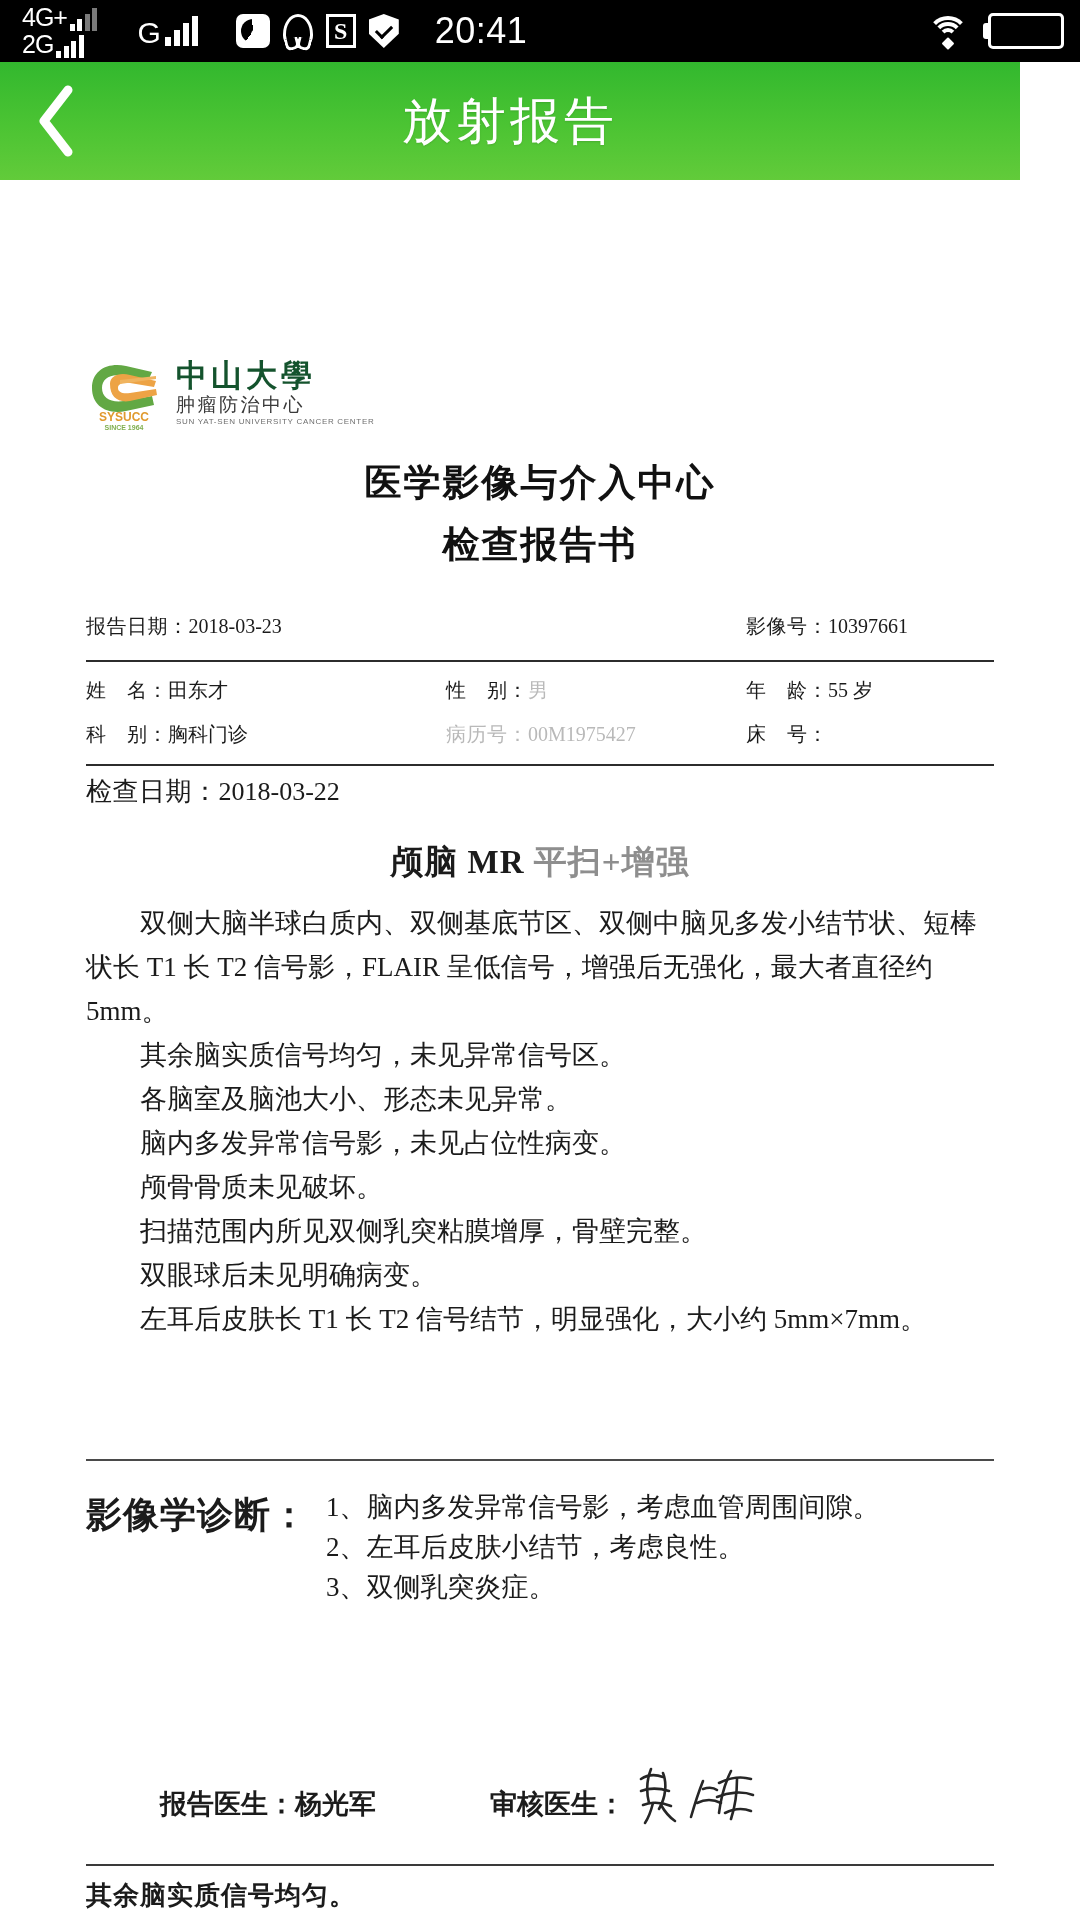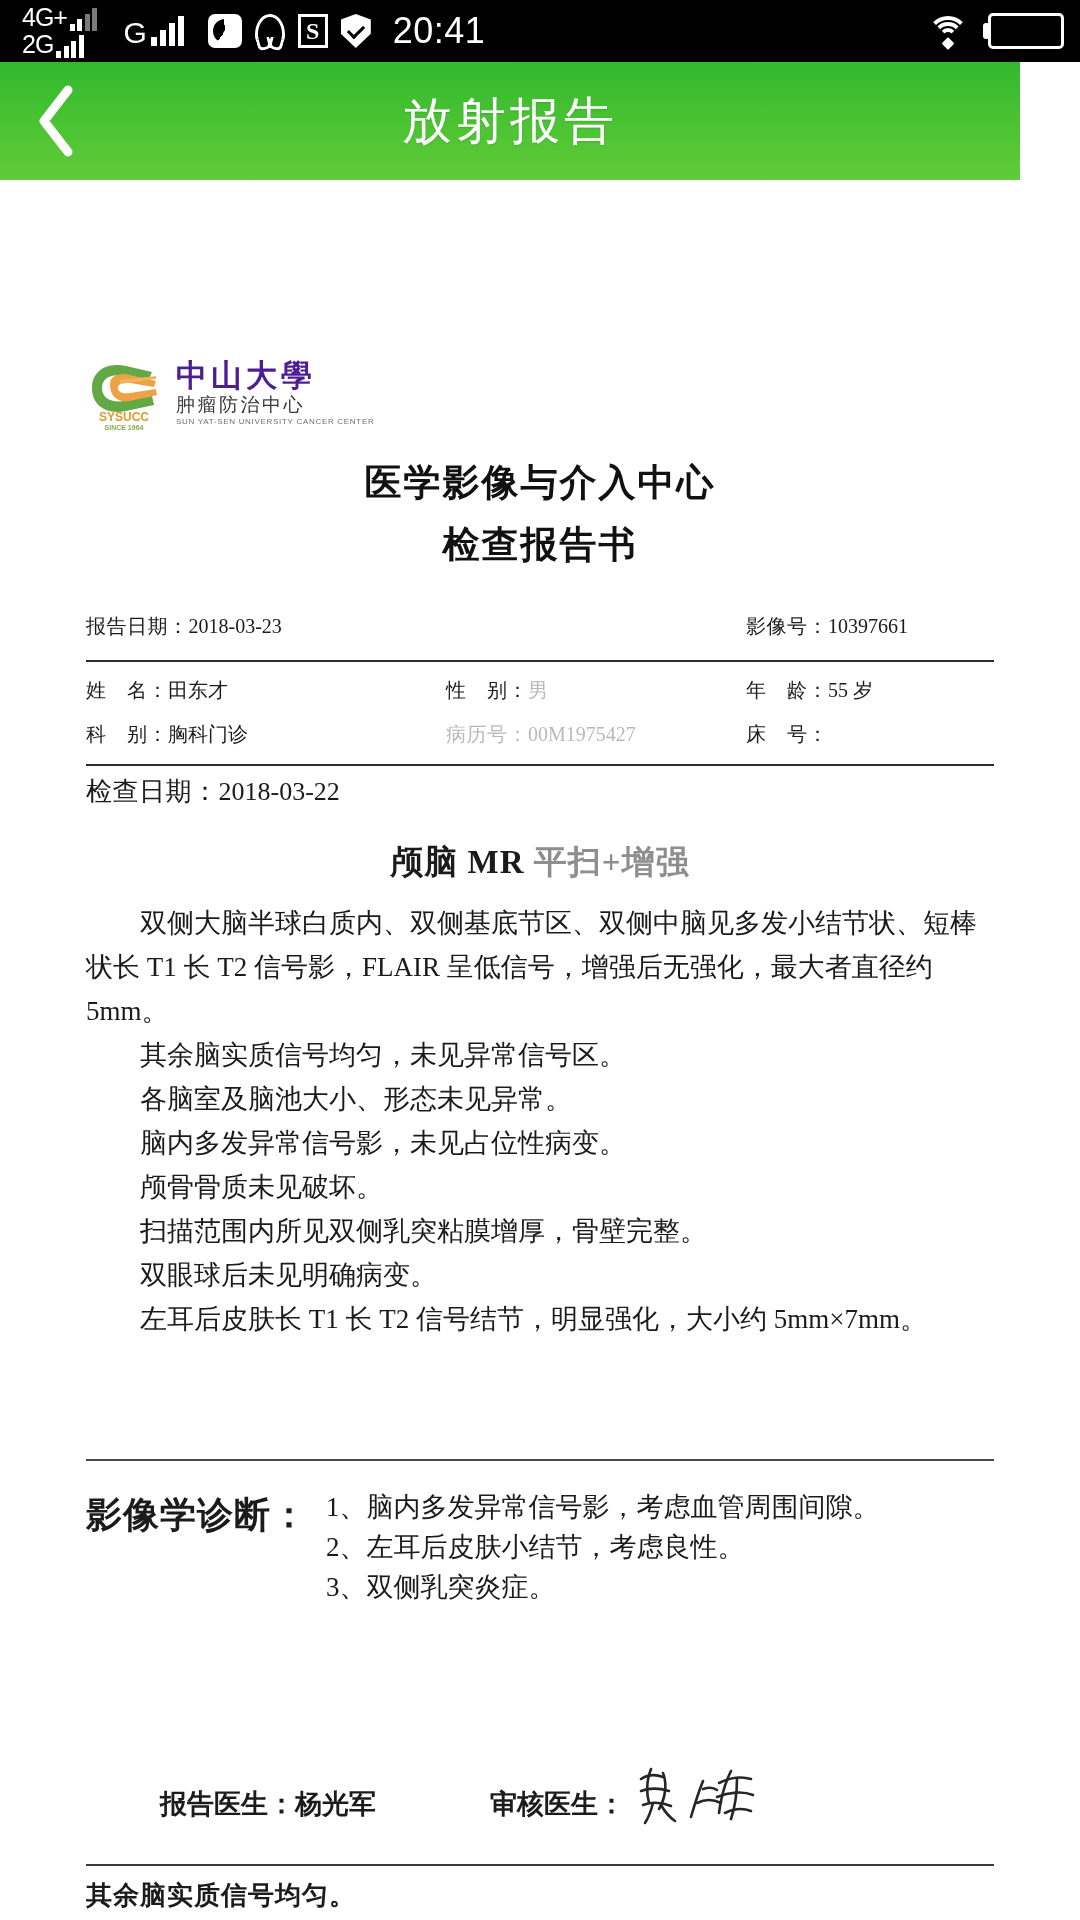--- a/index.html
+++ b/index.html
@@ -12,21 +12,21 @@
 
   
   .statusbar{
     position:relative;
     height:62px; width:1080px;
     background:#000000;
     display:flex; align-items:center;
     padding:0 16px 0 22px;
     color:#ffffff;
   }
-  .sb-left{ display:flex; align-items:center; gap:0; }
+  .sb-left{ display:flex; align-items:center; gap:14px; }
   .dual-sim{
     display:flex; flex-direction:column; justify-content:center;
     line-height:1; margin-right:10px;
   }
   .sim-row{ display:flex; align-items:flex-end; height:27px; }
   .sim-label{
     font-family:"Liberation Sans", sans-serif;
     font-size:25px; font-weight:400; letter-spacing:-1px;
     margin-right:3px; line-height:27px;
   }
@@ -144,21 +144,21 @@
     color:#1b1b1b;
   }
   .rpt{ padding-top:172px; }
 
   
   .logo-block{ display:flex; align-items:center; gap:14px; height:82px; }
   .logo-mark{ width:76px; height:78px; position:relative; flex:0 0 auto; }
   .logo-text{ display:flex; flex-direction:column; justify-content:center; }
   .logo-cn1{
     font-family:"Liberation Serif","DejaVu Serif", serif;
-    font-size:31px; font-weight:700; letter-spacing:4px; color:#4c1d95;
+    font-size:31px; font-weight:700; letter-spacing:4px; color:#14532d;
     line-height:1.12;
   }
   .logo-cn2{
     font-family:"Liberation Sans","DejaVu Sans", sans-serif;
     font-size:19px; letter-spacing:2.5px; color:#3a3a3a; line-height:1.25;
   }
   .logo-en{
     font-family:"Liberation Sans","DejaVu Sans", sans-serif;
     font-size:8px; letter-spacing:0.7px; color:#6e6e6e; line-height:1.3;
     transform:scaleY(0.92);

